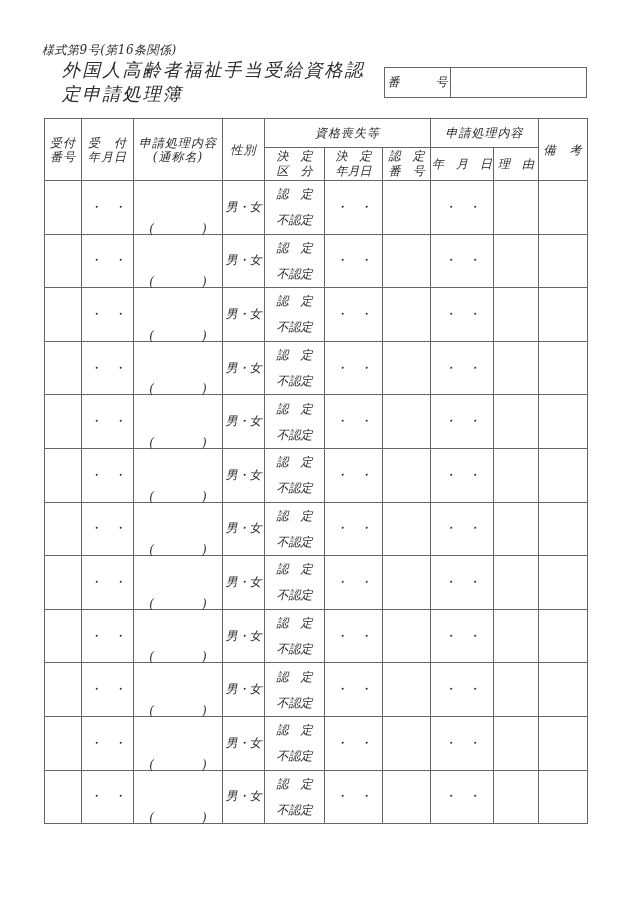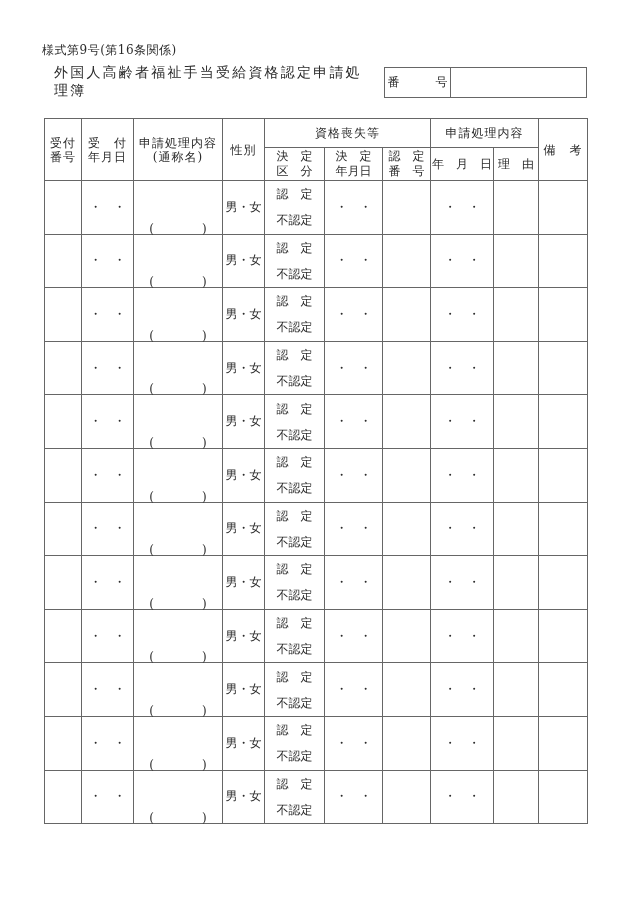--- a/index.html
+++ b/index.html
@@ -4,32 +4,33 @@
 <style>
   html,body{margin:0;padding:0;background:#fff;}
   .page{
     position:relative;
     width:630px;height:903px;
     background:#fff;
     color:#2b2b2b;
     font-family:"DejaVu Serif","Liberation Serif",serif;
     overflow:hidden;
     box-sizing:border-box;
+    font-style:italic;
   }
   .form-number{
     position:absolute;left:42px;top:42px;
     font-size:12px;letter-spacing:.5px;
   }
   .title-row{
     position:absolute;left:46px;top:66px;right:43px;
     height:32px;
     display:flex;align-items:center;justify-content:space-between;
   }
   .page-title{
-    margin:8px;font-size:14px;font-weight:normal;letter-spacing:2.2px;
+    margin:16px;font-size:18px;font-weight:normal;letter-spacing:2.2px;
   }
   .number-box{
     display:flex;width:203px;height:31px;
     border:1px solid #666;box-sizing:border-box;
     flex:none;
   }
   .number-box-label{
     width:66px;border-right:1px solid #666;box-sizing:border-box;
     display:flex;align-items:center;justify-content:center;
     font-size:12px;

